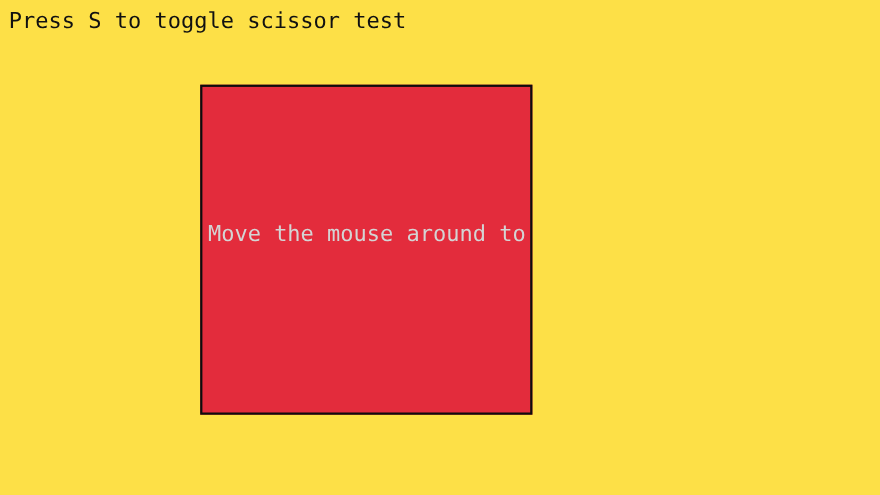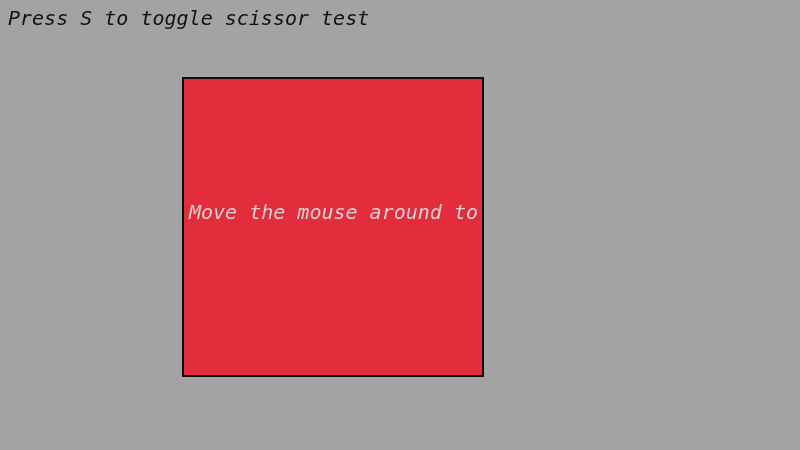--- a/index.html
+++ b/index.html
@@ -12,22 +12,21 @@
     overflow: hidden;
     background: #f4f4f4;
     font-family: "DejaVu Sans Mono", monospace;
     -webkit-font-smoothing: none;
   }
 
   #app {
     position: relative;
     width: 800px;
     height: 450px;
-    background: #a3a3a3;
-    font-style: italic;
+    background: #fde047;
   }
 
   
   #instruction {
     position: absolute;
     left: 8px;
     top: 6px;
     font-family: "DejaVu Sans Mono", monospace;
     font-size: 20px;
     line-height: 24px;

